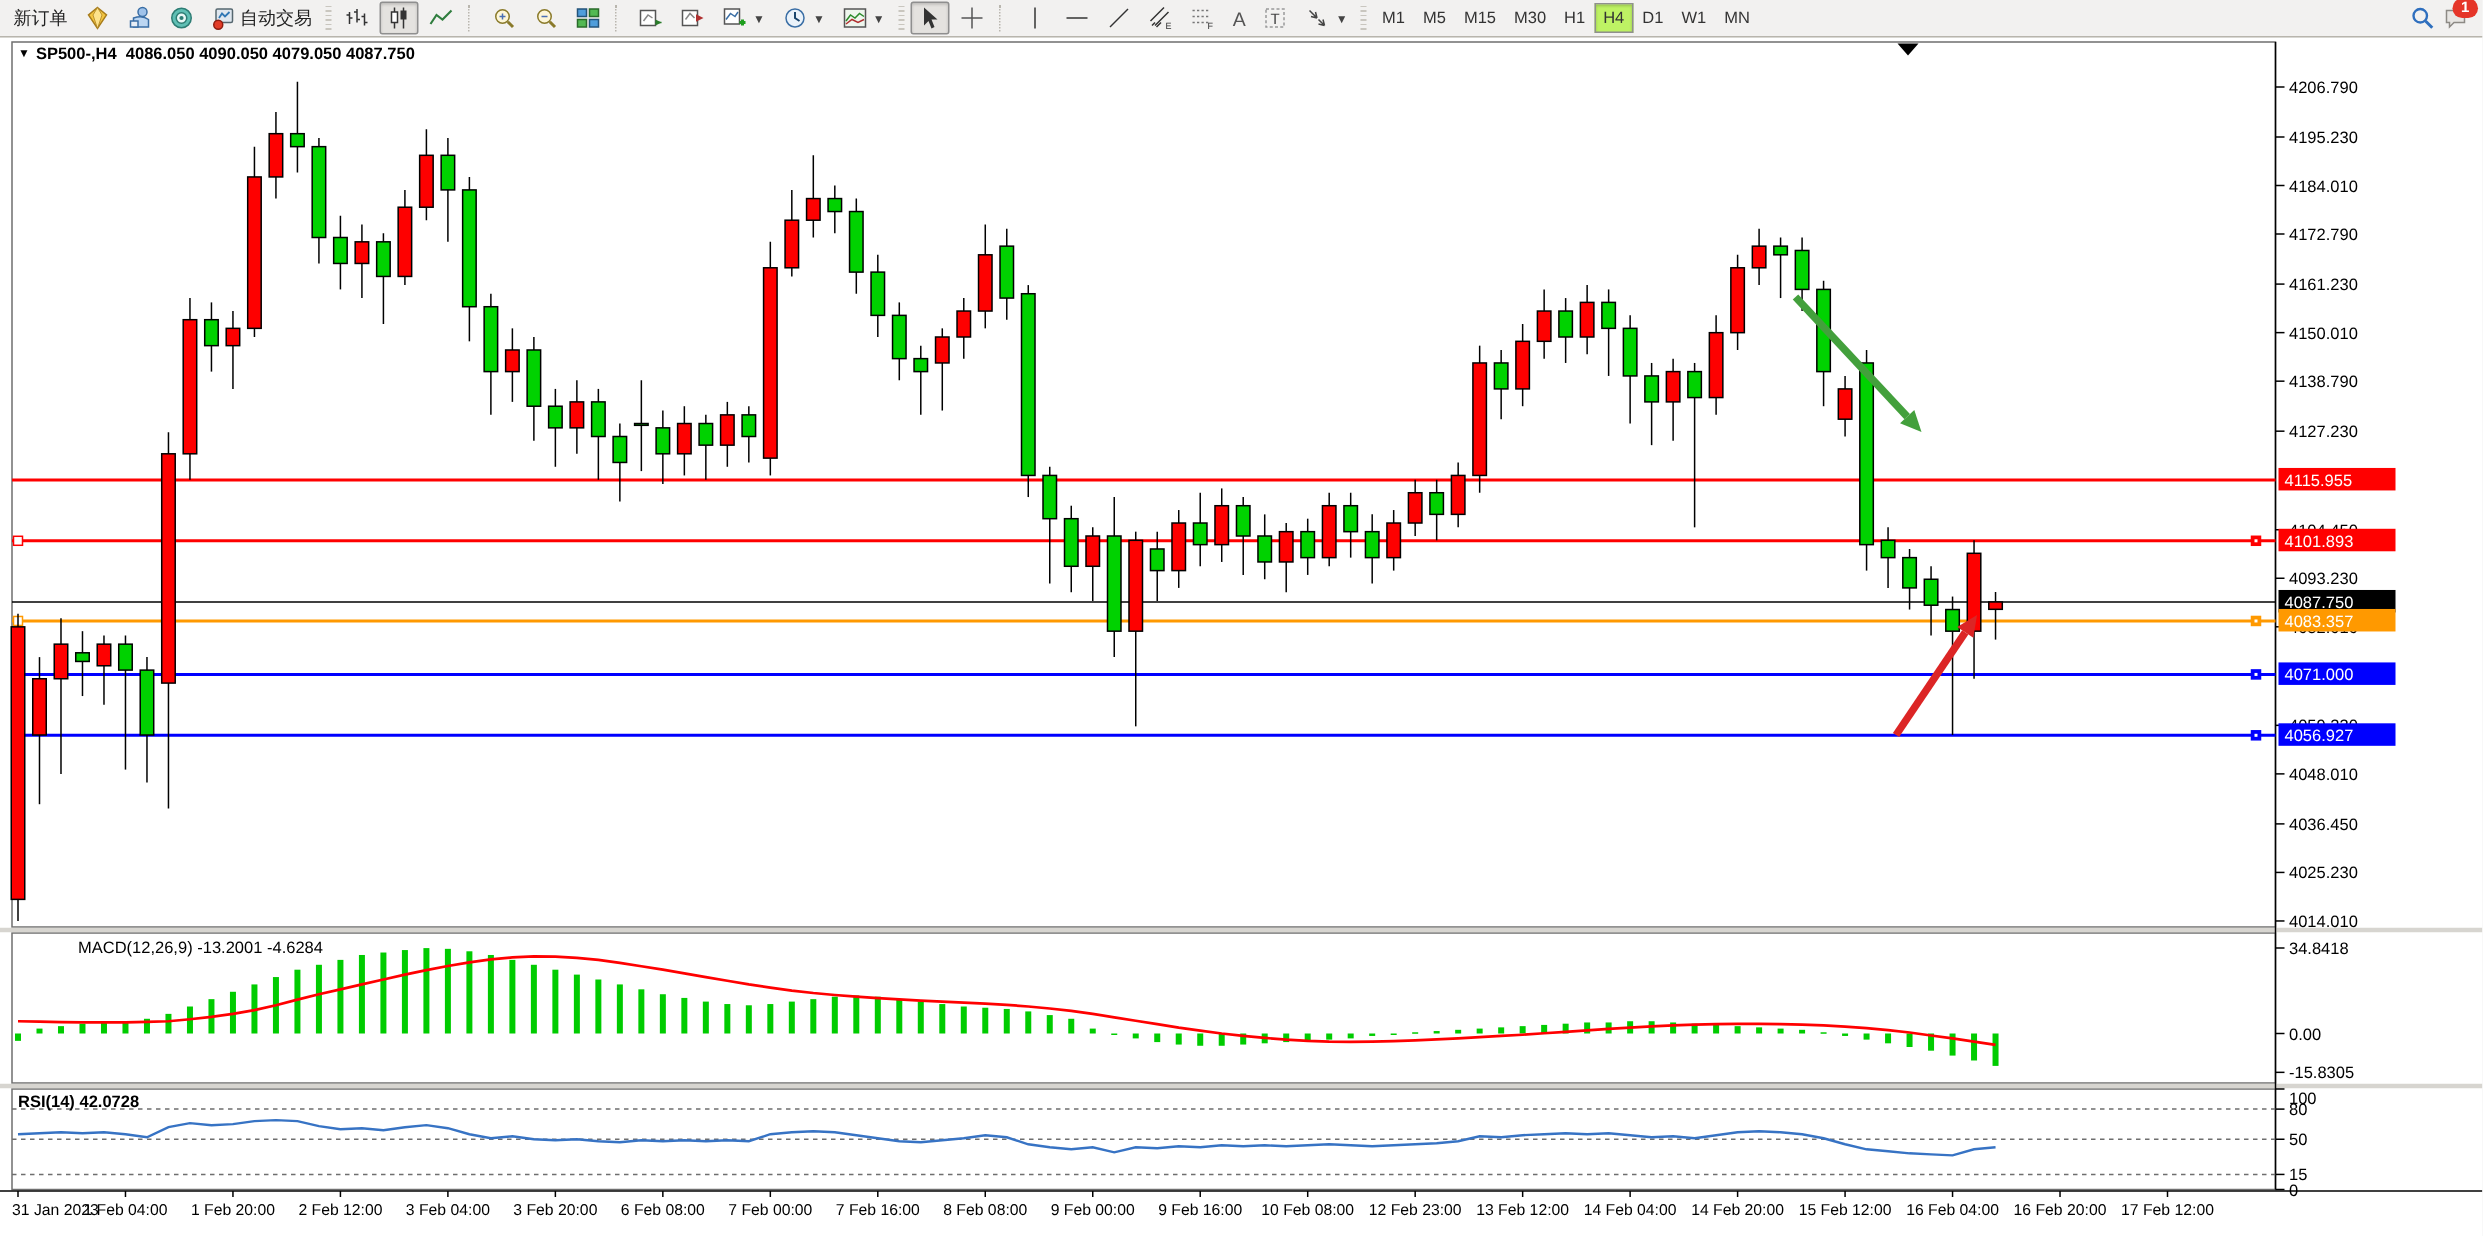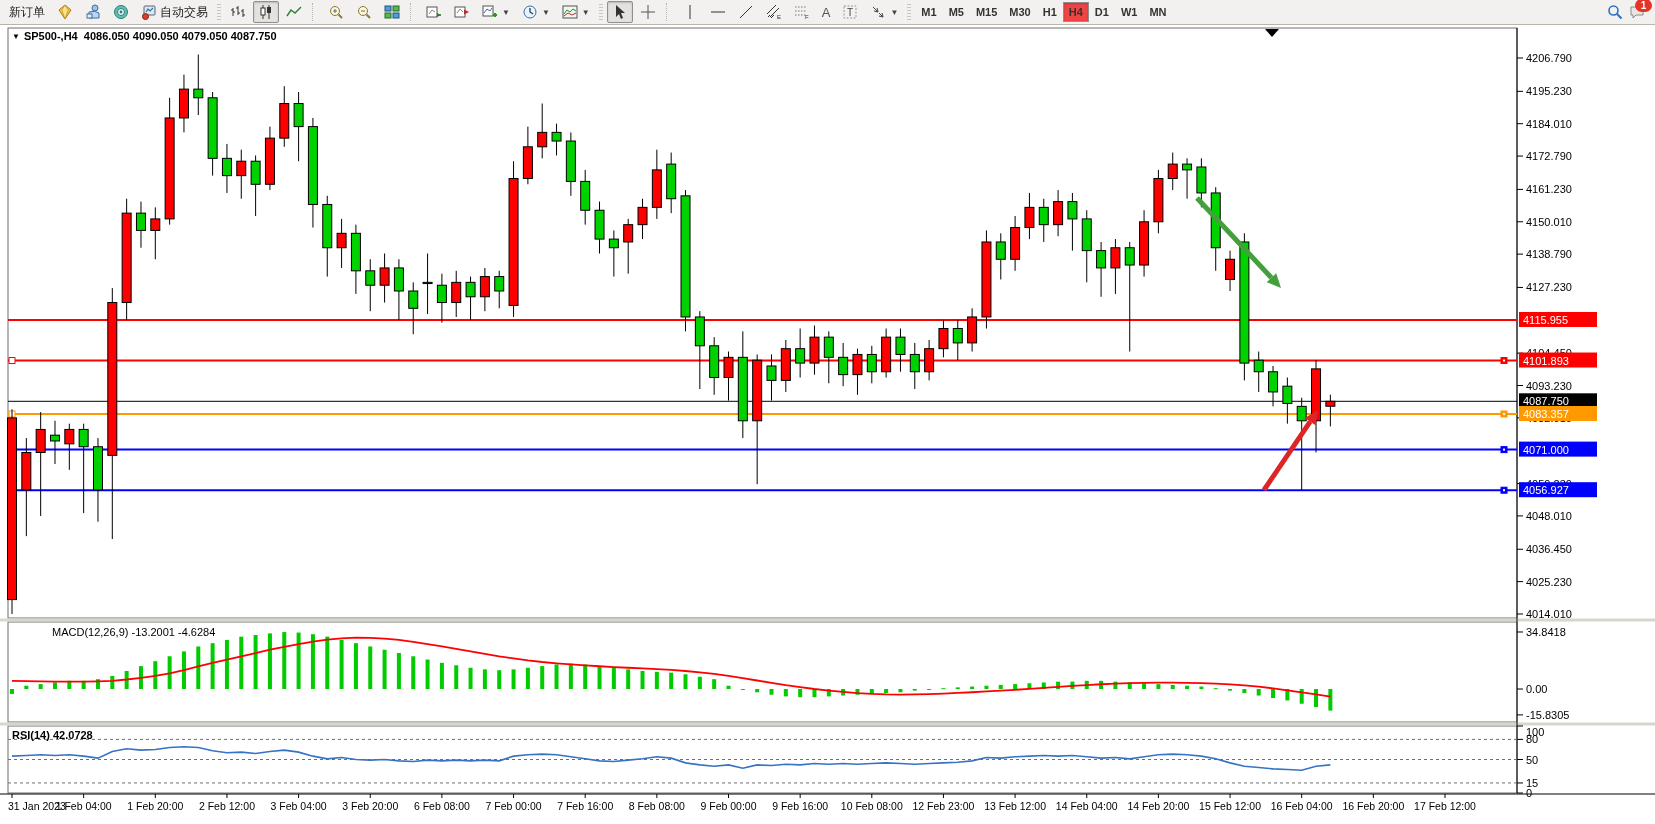--- a/index.html
+++ b/index.html
@@ -8,21 +8,21 @@
   
   #toolbar{position:absolute;left:0;top:0;width:1655px;height:25px;background:#f2f1f0;
     border-bottom:1px solid #b8b5ad;display:flex;align-items:center;gap:2px;padding-left:4px;box-sizing:border-box;}
   .tb-btn{height:20px;display:flex;align-items:center;gap:3px;padding:0 4px;border:1px solid transparent;
     border-radius:2px;font-size:12px;color:#222;cursor:default;white-space:nowrap;}
   .tb-btn.active{border:1px solid #8f8f8f;background:#e4e2df;box-shadow:inset 0 1px 2px rgba(0,0,0,.18);}
   .tb-sep{width:5px;height:18px;border-left:1px dotted #b9b6ae;margin:0 3px;}
   .tb-grip{width:4px;height:16px;background:repeating-linear-gradient(180deg,#c9c6bf 0 1px,transparent 1px 3px);margin:0 2px;}
   .caret{font-size:8px;color:#444;margin-left:1px;}
   .tf{font-size:11px;padding:0 5px;height:18px;display:flex;align-items:center;border:1px solid transparent;color:#333;}
-  .tf.on{border:1px solid #8f8f8f;background:#ef4444;box-shadow:inset 0 1px 2px rgba(0,0,0,.2);}
+  .tf.on{border:1px solid #8f8f8f;background:#bef264;box-shadow:inset 0 1px 2px rgba(0,0,0,.2);}
   .icon16{width:16px;height:16px;display:block;}
   #tb-right{margin-left:auto;display:flex;align-items:center;gap:6px;padding-right:10px;}
   #chat-badge{position:absolute;top:-5px;right:-7px;background:#e53528;color:#fff;font-size:10px;font-weight:bold;
     border-radius:8px;min-width:13px;height:13px;display:flex;align-items:center;justify-content:center;padding:0 2px;}
   
   #chartArea{position:absolute;left:0;top:26px;width:1655px;height:798px;background:#fff;}
   #chartSvg{position:absolute;left:0;top:0;}
   .ovl{position:absolute;font-size:11px;color:#000;white-space:nowrap;}
   #chartTitle{left:12px;top:4px;}
   #macdLabel{left:12px;top:600px;padding-left:40px;}
@@ -199,21 +199,21 @@
     </div>
     <div class="tb-btn">
       <svg class="icon16" viewBox="0 0 16 16">
         <path d="M3 3l5 5M8 8l-1-4M8 8l-4-1" stroke="#444" fill="none"></path>
         <path d="M13 13l-4-1M13 13l-1-4M13 13 L9 9" stroke="#444" fill="none"></path>
         </svg>
       <span class="caret">▼</span>
     </div>
 
     <div class="tb-grip"></div>
-    <div id="tf-group" style="display:flex;align-items:flex-end;font-weight:bold;">
+    <div id="tf-group" style="display:flex;align-items:flex-end;">
         <div class="tf">M1</div>
         <div class="tf">M5</div>
         <div class="tf">M15</div>
         <div class="tf">M30</div>
         <div class="tf">H1</div>
         <div class="tf on">H4</div>
         <div class="tf">D1</div>
         <div class="tf">W1</div>
         <div class="tf">MN</div>
       </div>

